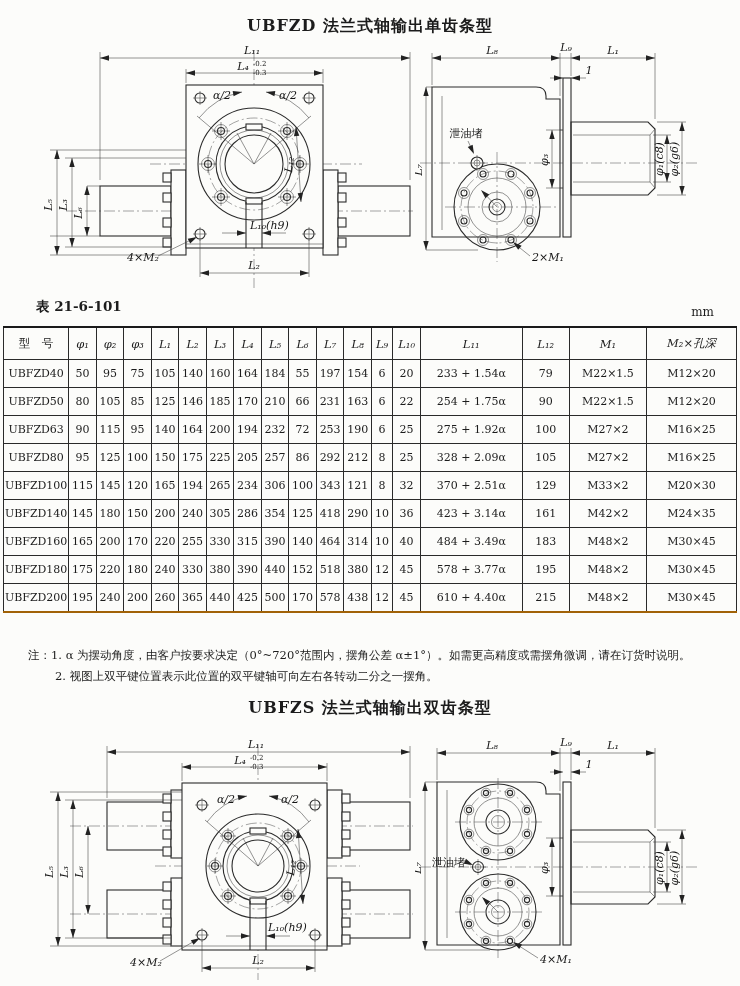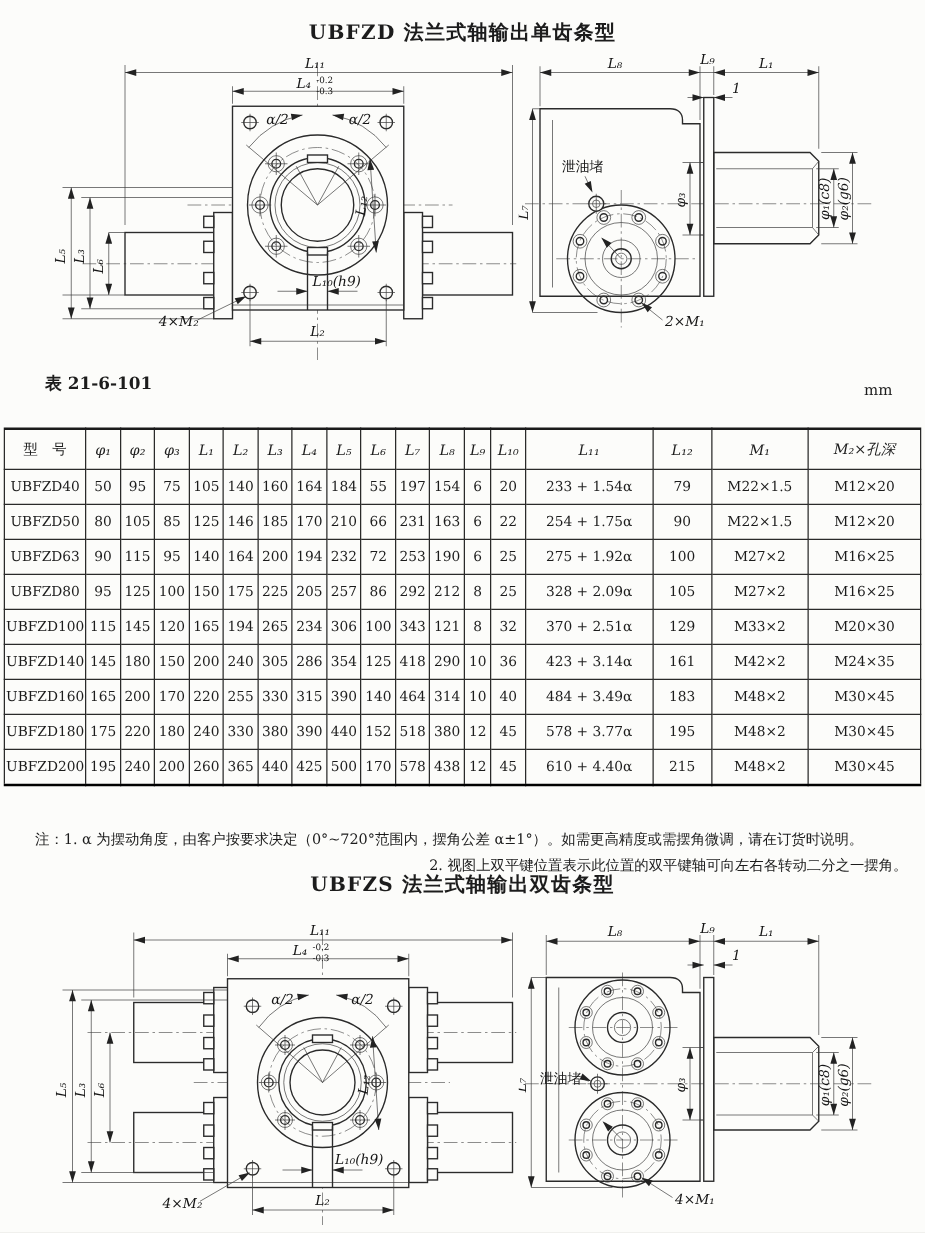--- a/index.html
+++ b/index.html
@@ -5,28 +5,28 @@
   html,body{margin:0;padding:0;background:#e8e8e4;}
   .page{position:relative;width:740px;height:986px;background:#fcfcfa;overflow:hidden;
         font-family:"DejaVu Serif","Liberation Serif",serif;color:#1c1c1c;}
   .title{position:absolute;left:0;width:740px;text-align:center;font-weight:bold;
          font-size:16px;letter-spacing:1px;}
   .area{position:absolute;left:0;width:740px;}
   .area svg{position:absolute;}
   .caption{position:absolute;font-weight:bold;font-size:13.5px;}
   .unit{position:absolute;font-size:12px;}
   table.spec{position:absolute;left:3px;top:326px;border-collapse:collapse;table-layout:fixed;
-             width:734px;border-top:2px solid #1a1a1a;border-bottom:2px solid #000000;margin-top:16px;}
+             width:734px;border-top:2px solid #1a1a1a;border-bottom:2px solid #a16207;}
   table.spec th,table.spec td{border:1px solid #2a2a2a;text-align:center;padding:0;
              font-weight:normal;overflow:hidden;}
   table.spec th{height:31px;font-size:11.5px;font-style:italic;}
   table.spec th:first-child{font-style:normal;}
   table.spec td{height:27px;font-size:11px;}
-  .notes{position:absolute;left:28px;top:645px;width:698px;font-size:11.5px;line-height:21px;margin-top:16px;}
-  .notes .n2{padding-left:27px;text-align:right;}
+  .notes{position:absolute;left:28px;top:645px;width:698px;font-size:11.5px;line-height:21px;}
+  .notes .n2{padding-left:27px;}
   
   .main{stroke:#2b2b2b;stroke-width:1.1;fill:none;}
   .thin{stroke:#3a3a3a;stroke-width:.55;fill:none;}
   .dimln{stroke:#3a3a3a;stroke-width:.55;fill:none;}
   .cl{stroke:#4a4a4a;stroke-width:.5;fill:none;stroke-dasharray:11 3 2 3;}
   .wht{fill:#fcfcfa;}
   .ar{fill:#222;stroke:none;}
   .dim{font-family:"DejaVu Serif","Liberation Serif",serif;font-style:italic;
        font-size:11px;fill:#151515;}
   .dimsm{font-family:"DejaVu Serif","Liberation Serif",serif;font-size:7px;fill:#151515;}

